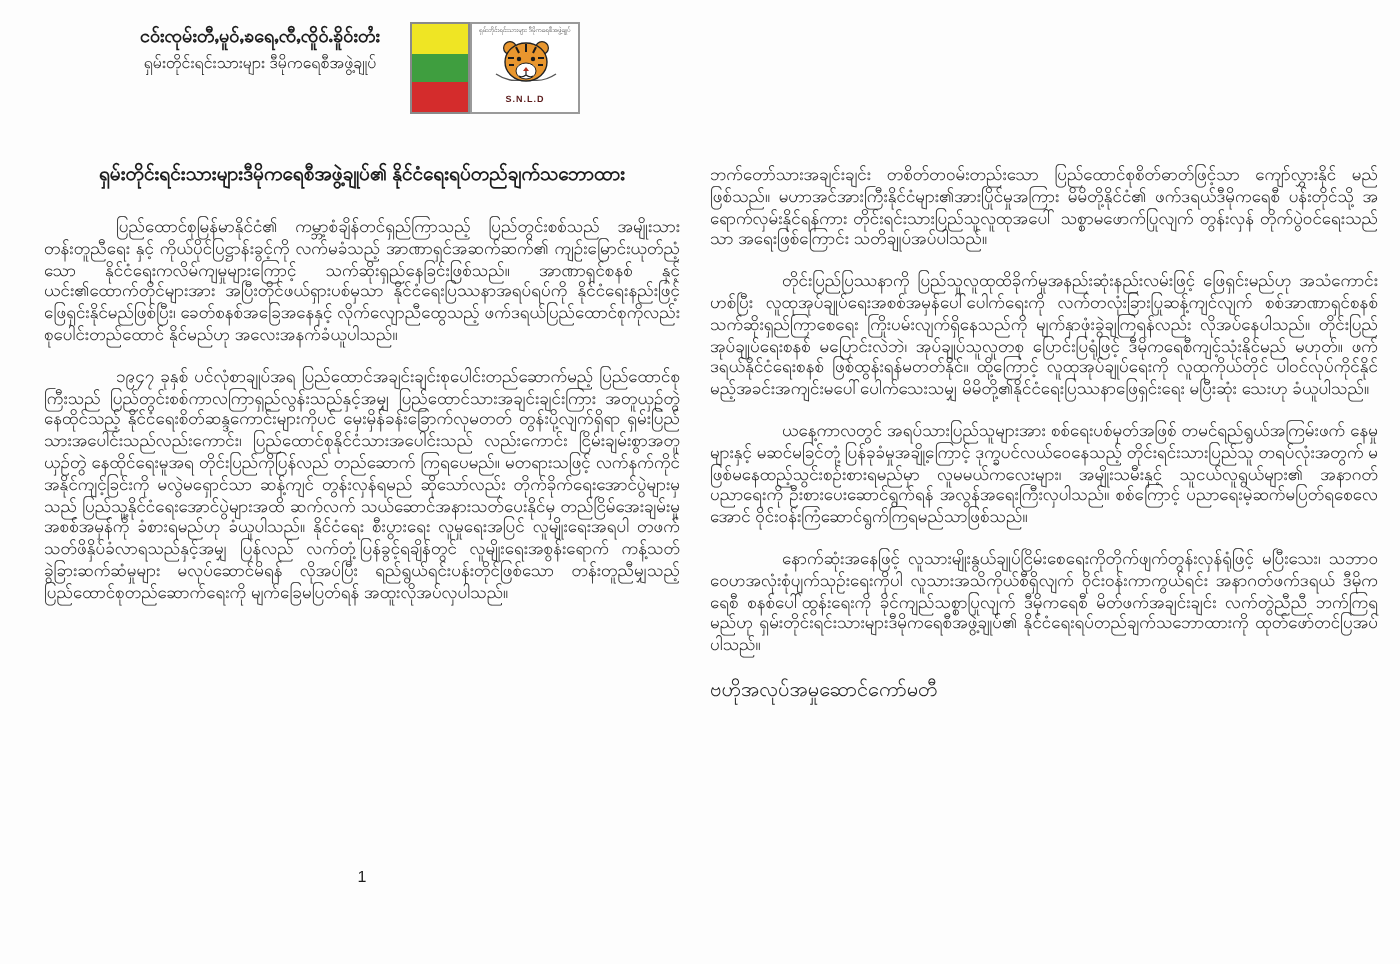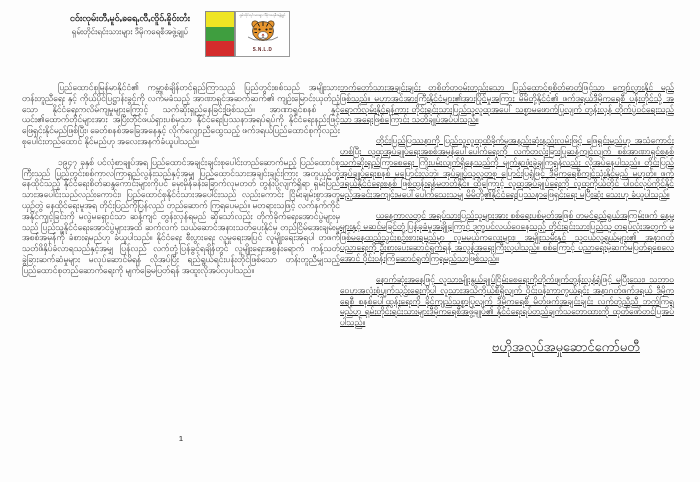--- a/index.html
+++ b/index.html
@@ -7,21 +7,21 @@
     width:700px;height:482px;
     background:#fdfdfd;
     font-family:"Liberation Sans","DejaVu Sans",sans-serif;
     color:#1c1c1c;
     overflow:hidden;
     position:relative;
   }
   .sheet{position:absolute;inset:0;background:#fdfdfd;}
   .page{position:absolute;}
   .page-left{left:22px;top:10px;width:318px;height:462px;}
-  .page-right{left:340px;top:82px;width:334px;height:394px;text-decoration:underline;}
+  .page-right{left:355px;top:82px;width:334px;height:394px;}
 
   
   .letterhead{position:relative;height:48px;margin-bottom:24px;}
   .org-lines{position:absolute;left:33px;top:2px;width:150px;text-align:center;}
   .org-shan{font-size:9px;font-weight:bold;line-height:13px;letter-spacing:0;}
   .org-bur{font-size:8px;line-height:13px;}
   .org-eng{font-size:9px;font-weight:bold;line-height:13px;
            font-family:"Liberation Serif","DejaVu Serif",serif;}
   .flag{position:absolute;left:183px;top:1px;width:30px;height:46px;
         border:1px solid #8a8a8a;box-sizing:border-box;display:flex;flex-direction:column;}
@@ -39,21 +39,21 @@
   
   .doc-title{margin-top:24px;margin-bottom:14px;text-align:center;
              font-size:9.5px;font-weight:bold;line-height:12px;}
 
   
   .para{margin:0 0 10px 0;font-size:8.5px;line-height:10.8px;
         text-align:justify;word-break:break-word;}
   .indent{text-indent:36px;}
   .pageno{position:absolute;left:0;top:424px;width:100%;text-align:center;
           font-size:8px;}
-  .signature{margin-top:4px;text-align:right;padding-right:34px;font-size:13px;}
+  .signature{margin-top:4px;text-align:left;padding-right:34px;font-size:10px;}
 </style>
 </head>
 <body>
 
 <div class="sheet">
 
   <div class="page page-left">
 
     <div class="letterhead">
       <div class="org-lines">
@@ -88,20 +88,21 @@
 
             <ellipse cx="17" cy="16.5" rx="5" ry="4" fill="#fff" stroke="#222" stroke-width="0.5"></ellipse>
             <path d="M17 14.5 l-1.5 2 h3 z" fill="#b03020"></path>
             <path d="M17 16.5 v2 M17 18.5 q-2 1.5 -3.5 0.5 M17 18.5 q2 1.5 3.5 0.5" stroke="#222" stroke-width="0.6" fill="none"></path>
           </svg>
         </div>
         <div class="seal-abbr">S.N.L.D</div>
       </div>
     </div>
 
+    <div class="doc-title">ရှမ်းတိုင်းရင်းသားများဒီမိုကရေစီအဖွဲ့ချုပ်၏ နိုင်ငံရေးရပ်တည်ချက်သဘောထား</div>
 
     <p class="para indent">ပြည်ထောင်စုမြန်မာနိုင်ငံ၏ ကမ္ဘာ့စံချိန်တင်ရှည်ကြာသည့် ပြည်တွင်းစစ်သည် အမျိုးသားတန်းတူညီရေး နှင့် ကိုယ်ပိုင်ပြဋ္ဌာန်းခွင့်ကို လက်မခံသည့် အာဏာရှင်အဆက်ဆက်၏ ကျဉ်းမြောင်းယုတ်ညံ့သော နိုင်ငံရေးကလိမ်ကျမှုများကြောင့် သက်ဆိုးရှည်နေခြင်းဖြစ်သည်။ အာဏာရှင်စနစ် နှင့် ယင်း၏ထောက်တိုင်များအား အပြီးတိုင်ဖယ်ရှားပစ်မှသာ နိုင်ငံရေးပြဿနာအရပ်ရပ်ကို နိုင်ငံရေးနည်းဖြင့် ဖြေရှင်းနိုင်မည်ဖြစ်ပြီး၊ ခေတ်စနစ်အခြေအနေနှင့် လိုက်လျောညီထွေသည့် ဖက်ဒရယ်ပြည်ထောင်စုကိုလည်း စုပေါင်းတည်ထောင် နိုင်မည်ဟု အလေးအနက်ခံယူပါသည်။</p>
     <p class="para indent">၁၉၄၇ ခုနှစ် ပင်လုံစာချုပ်အရ ပြည်ထောင်အချင်းချင်းစုပေါင်းတည်ဆောက်မည့် ပြည်ထောင်စုကြီးသည် ပြည်တွင်းစစ်ကာလကြာရှည်လွန်းသည်နှင့်အမျှ ပြည်ထောင်သားအချင်းချင်းကြား အတူယှဉ်တွဲနေထိုင်သည့် နိုင်ငံရေးစိတ်ဆန္ဒကောင်းများကိုပင် မှေးမှိန်ခန်းခြောက်လုမတတ် တွန်းပို့လျက်ရှိရာ ရှမ်းပြည်သားအပေါင်းသည်လည်းကောင်း၊ ပြည်ထောင်စုနိုင်ငံသားအပေါင်းသည် လည်းကောင်း ငြိမ်းချမ်းစွာအတူယှဉ်တွဲ နေထိုင်ရေးမူအရ တိုင်းပြည်ကိုပြန်လည် တည်ဆောက် ကြရပေမည်။ မတရားသဖြင့် လက်နက်ကိုင်အနိုင်ကျင့်ခြင်းကို မလွဲမရှောင်သာ ဆန့်ကျင် တွန်းလှန်ရမည် ဆိုသော်လည်း တိုက်ခိုက်ရေးအောင်ပွဲများမှသည် ပြည်သူ့နိုင်ငံရေးအောင်ပွဲများအထိ ဆက်လက် သယ်ဆောင်အနားသတ်ပေးနိုင်မှ တည်ငြိမ်အေးချမ်းမှု အစစ်အမှန်ကို ခံစားရမည်ဟု ခံယူပါသည်။ နိုင်ငံရေး စီးပွားရေး လူမှုရေးအပြင် လူမျိုးရေးအရပါ တဖက်သတ်ဖိနှိပ်ခံလာရသည်နှင့်အမျှ ပြန်လည် လက်တုံ့ပြန်ခွင့်ရချိန်တွင် လူမျိုးရေးအစွန်းရောက် ကန့်သတ်ခွဲခြားဆက်ဆံမှုများ မလုပ်ဆောင်မိရန် လိုအပ်ပြီး ရည်ရွယ်ရင်းပန်းတိုင်ဖြစ်သော တန်းတူညီမျှသည့်ပြည်ထောင်စုတည်ဆောက်ရေးကို မျက်ခြေမပြတ်ရန် အထူးလိုအပ်လှပါသည်။</p>
 
     <div class="pageno">1</div>
   </div>
 
   <div class="page page-right">
     <p class="para">ဘက်တော်သားအချင်းချင်း တစိတ်တဝမ်းတည်းသော ပြည်ထောင်စုစိတ်ဓာတ်ဖြင့်သာ ကျော်လွှားနိုင် မည်ဖြစ်သည်။ မဟာအင်အားကြီးနိုင်ငံများ၏အားပြိုင်မှုအကြား မိမိတို့နိုင်ငံ၏ ဖက်ဒရယ်ဒီမိုကရေစီ ပန်းတိုင်သို့ အရောက်လှမ်းနိုင်ရန်ကား တိုင်းရင်းသားပြည်သူလူထုအပေါ် သစ္စာမဖောက်ပြုလျက် တွန်းလှန် တိုက်ပွဲဝင်ရေးသည်သာ အရေးဖြစ်ကြောင်း သတိချုပ်အပ်ပါသည်။</p>
     <p class="para indent">တိုင်းပြည်ပြဿနာကို ပြည်သူလူထုထိခိုက်မှုအနည်းဆုံးနည်းလမ်းဖြင့် ဖြေရှင်းမည်ဟု အသံကောင်း ဟစ်ပြီး လူထုအုပ်ချုပ်ရေးအစစ်အမှန်ပေါ်ပေါက်ရေးကို လက်တလုံးခြားပြုဆန့်ကျင်လျက် စစ်အာဏာရှင်စနစ် သက်ဆိုးရှည်ကြာစေရေး ကြိုးပမ်းလျက်ရှိနေသည်ကို မျက်နှာဖုံးခွဲချကြရန်လည်း လိုအပ်နေပါသည်။ တိုင်းပြည်အုပ်ချုပ်ရေးစနစ် မပြောင်းလဲဘဲ၊ အုပ်ချုပ်သူလူတစု ပြောင်းပြရုံဖြင့် ဒီမိုကရေစီကျင့်သုံးနိုင်မည် မဟုတ်။ ဖက်ဒရယ်နိုင်ငံရေးစနစ် ဖြစ်ထွန်းရန်မတတ်နိုင်။ ထို့ကြောင့် လူထုအုပ်ချုပ်ရေးကို လူထုကိုယ်တိုင် ပါဝင်လုပ်ကိုင်နိုင်မည့်အခင်းအကျင်းမပေါ်ပေါက်သေးသမျှ မိမိတို့၏နိုင်ငံရေးပြဿနာဖြေရှင်းရေး မပြီးဆုံး သေးဟု ခံယူပါသည်။</p>

